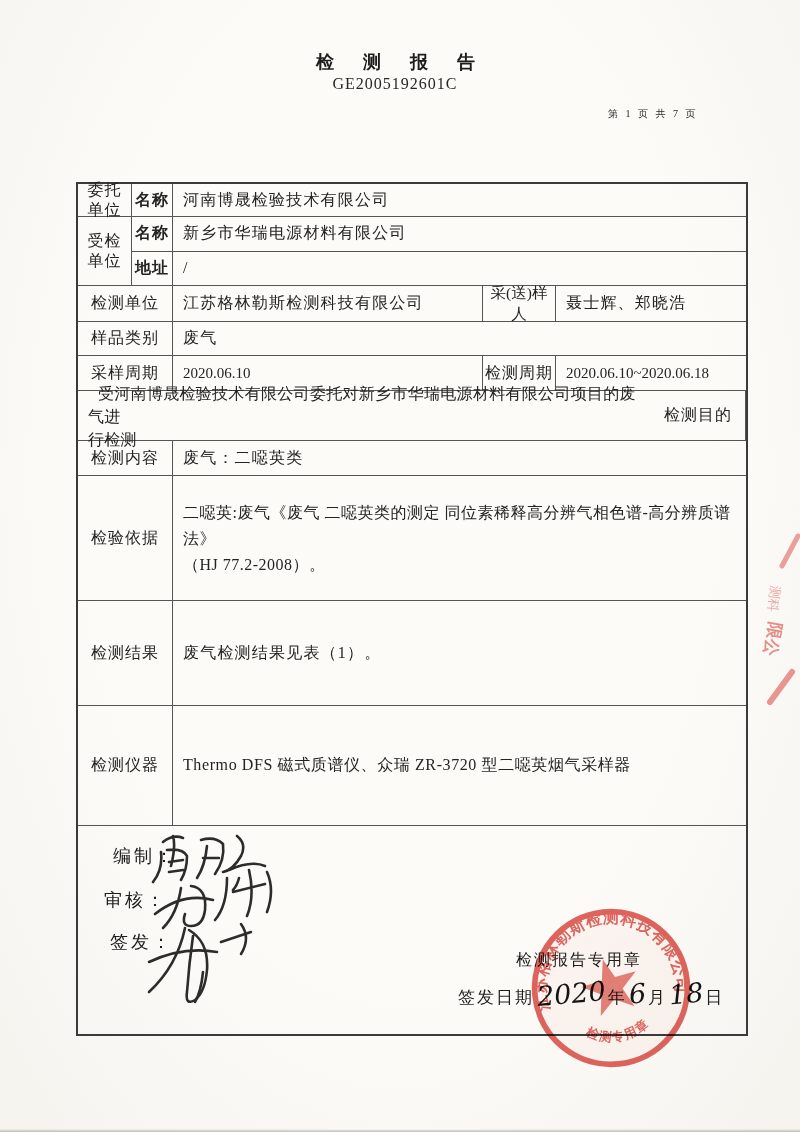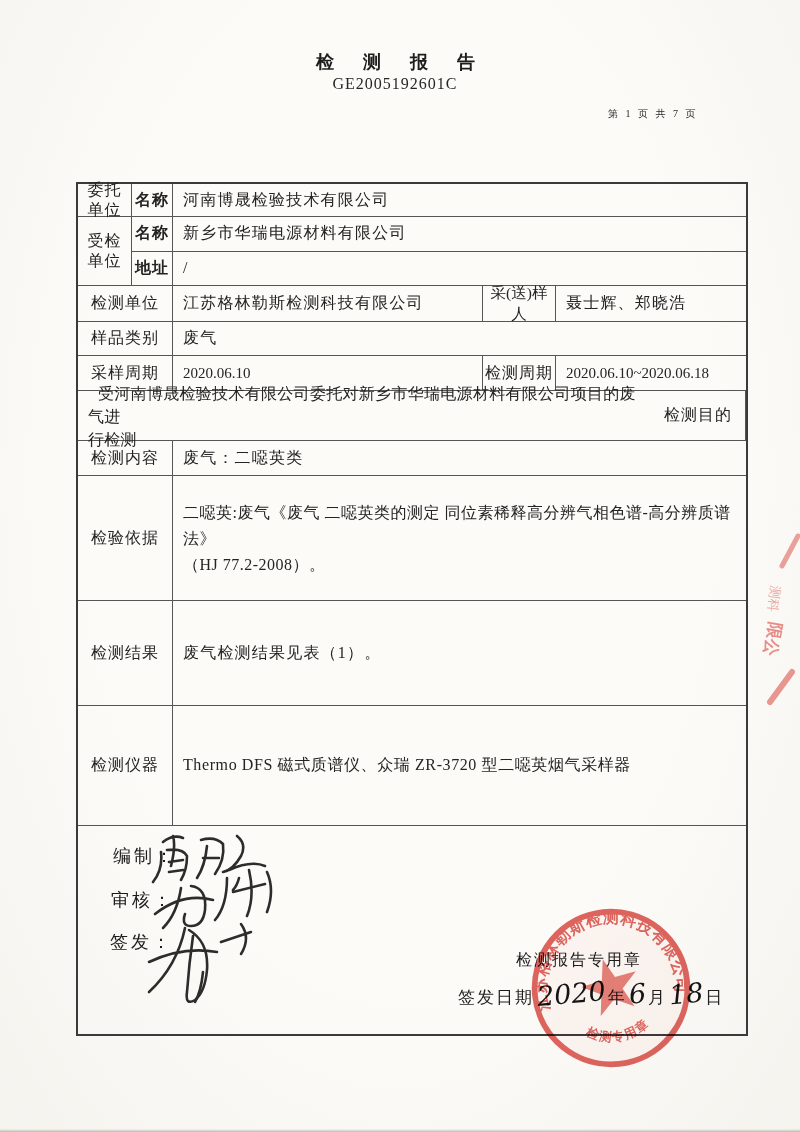--- a/index.html
+++ b/index.html
@@ -138,21 +138,21 @@
       <div class="c val fill">废气检测结果见表（1）。</div>
     </div>
 
     <div class="r" style="height:120px">
       <div class="c lab w97">检测仪器</div>
       <div class="c val fill" style="letter-spacing:0.6px">Thermo DFS 磁式质谱仪、众瑞 ZR-3720 型二噁英烟气采样器</div>
     </div>
 
     <div class="r sig-row">
       <div class="sig-label" style="left:35px;top:18px">编制：</div>
-      <div class="sig-label" style="left:33px;top:62px">审核：</div>
+      <div class="sig-label" style="left:26px;top:62px">审核：</div>
       <div class="sig-label" style="left:32px;top:104px">签发：</div>
 
       <svg class="sig-svg" width="250" height="196" viewBox="0 0 250 196">
         <g fill="none" stroke="#1b1b1b" stroke-width="2.6" stroke-linecap="round" stroke-linejoin="round" opacity="0.92">
           <g>
             <path d="M38,40 q5,-20 2,-30 M30,16 q10,-8 20,-4 M28,26 q2,18 -8,30 M34,24 q16,-2 20,6 q0,14 -6,24 M36,36 l14,-2 M36,46 l14,-2"></path>
             <path d="M74,20 q-2,20 -10,32 M68,14 q14,-4 22,4 q2,16 -8,30 M70,32 h16"></path>
             <path d="M104,10 q10,8 4,20 q-8,14 -18,16 M96,44 q22,-10 36,-4 M106,52 q-2,8 -6,12"></path>
           </g>
           <g>

